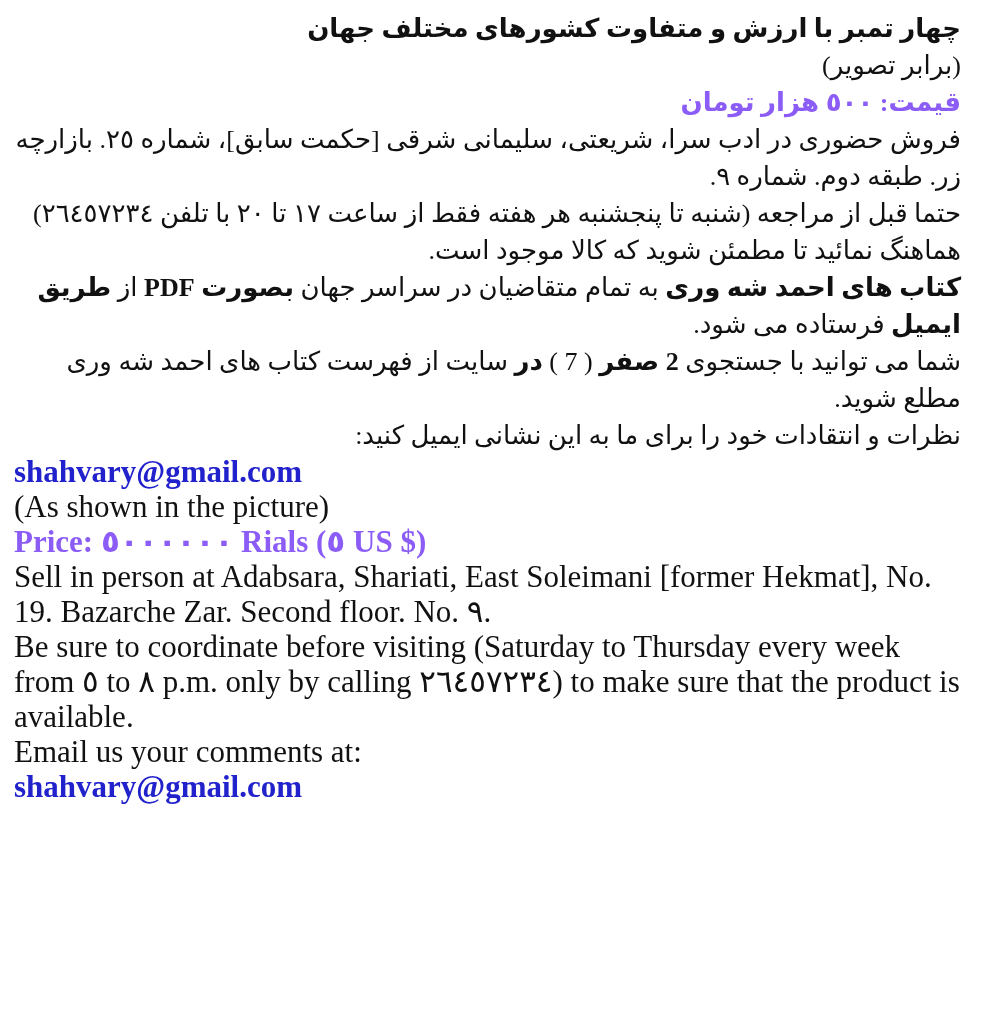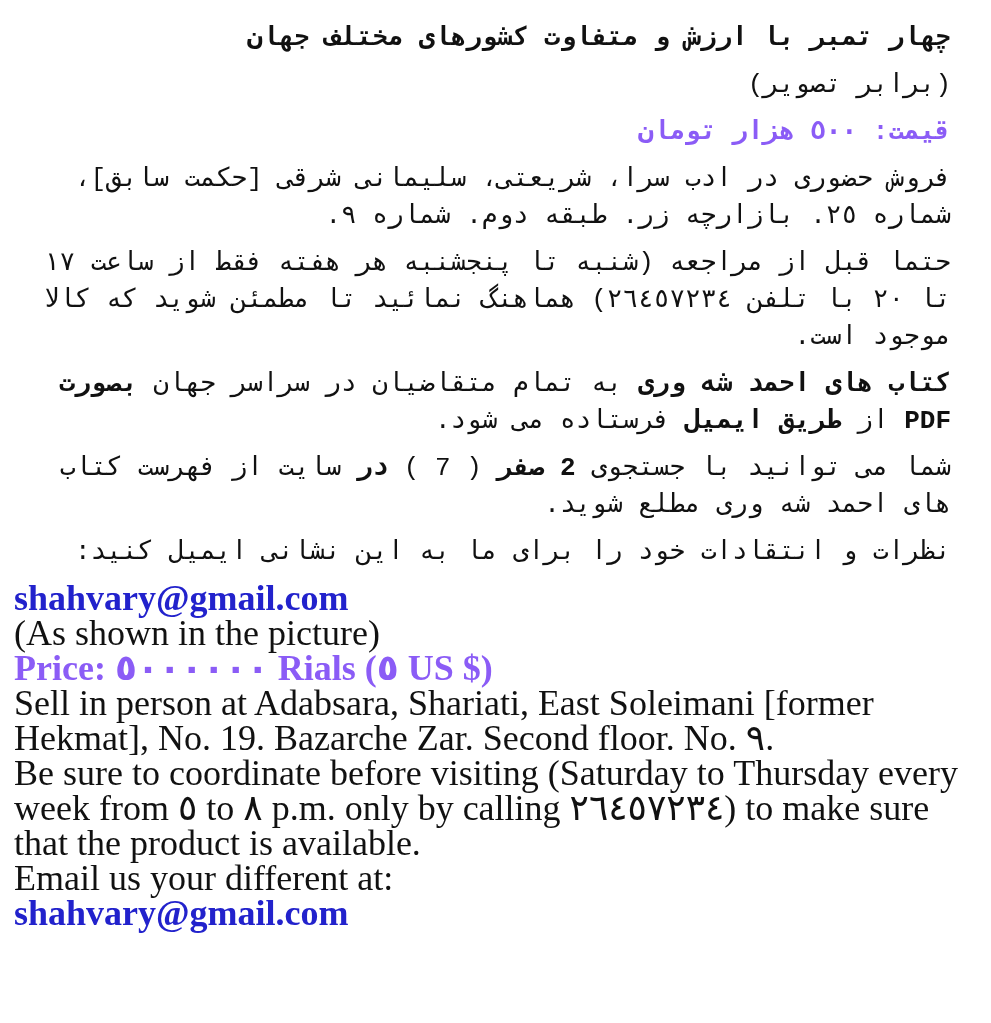--- a/index.html
+++ b/index.html
@@ -21,29 +21,28 @@
     padding: 10px 30px 6px 14px;
   }
   
   .fa-block {
     direction: rtl;
     text-align: right;
     font-size: 26px;
     line-height: 37px;
   }
   .fa-block p {
-    margin: 10px;
+    margin: 0;
     padding: 0;
-    font-family: Liberation Mono, monospace;
   }
   
   .en-block {
     direction: ltr;
     text-align: left;
-    font-size: 36px;
+    font-size: 31px;
     line-height: 35px;
   }
   .en-block p {
     margin: 0;
     padding: 0;
   }
   .bold { font-weight: bold; }
   .red  { color: #8b5cf6; font-weight: bold; }
   .email-link {
     color: #2222cc;
@@ -68,17 +67,17 @@
     <p><span>شما می توانید با جستجوی </span><b>2 صفر</b><span> ( 7 ) </span><b>در</b><span> سایت از فهرست کتاب های احمد شه وری مطلع شوید.</span></p>
     <p>نظرات و انتقادات خود را برای ما به این نشانی ایمیل کنید:</p>
   </div>
 
   <div class="en-block">
     <p><a class="email-link">shahvary@gmail.com</a></p>
     <p>(As shown in the picture)</p>
     <p class="red">Price: ٥٠٠٠٠٠٠ Rials (٥ US $)</p>
     <p>Sell in person at Adabsara, Shariati, East Soleimani [former Hekmat], No. 19. Bazarche Zar. Second floor. No. ٩.</p>
     <p>Be sure to coordinate before visiting (Saturday to Thursday every week from ٥ to ٨ p.m. only by calling ٢٦٤٥٧٢٣٤) to make sure that the product is available.</p>
-    <p>Email us your different at:</p>
+    <p>Email us your comments at:</p>
     <p><a class="email-link">shahvary@gmail.com</a></p>
   </div>
 
 </div>
 
 </body></html>

